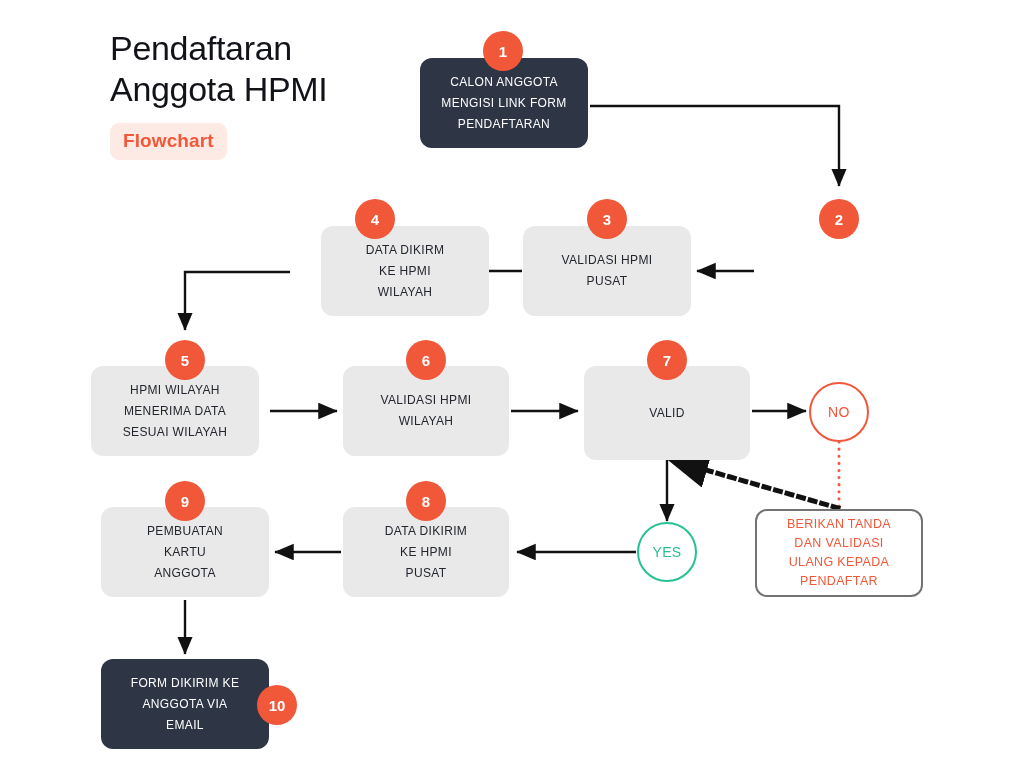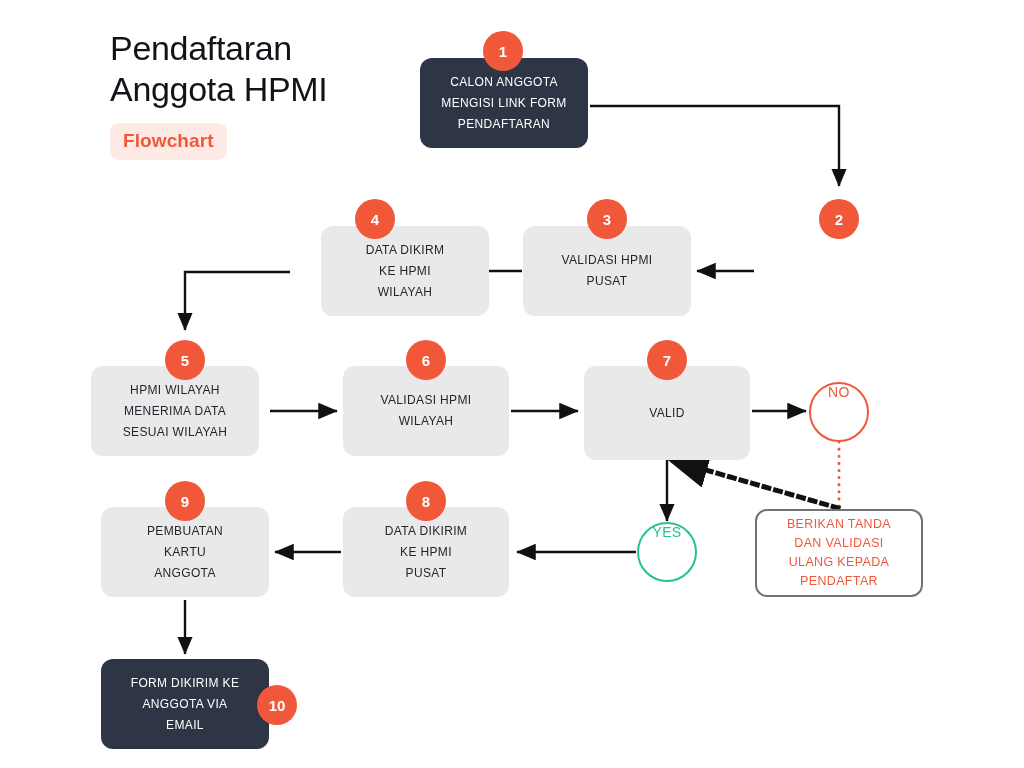--- a/index.html
+++ b/index.html
@@ -91,21 +91,21 @@
     z-index: 6;
   }
 
   
   .decision {
     position: absolute;
     box-sizing: border-box;
     border-radius: 50%;
     background: #ffffff;
     display: flex;
-    align-items: flex-start;
+    align-items: center;
     justify-content: center;
     font-size: 14px;
     letter-spacing: 0.4px;
     z-index: 4;
   }
   .decision.no {
     border: 2px solid #f1583a;
     color: #f1583a;
   }
   .decision.yes {

